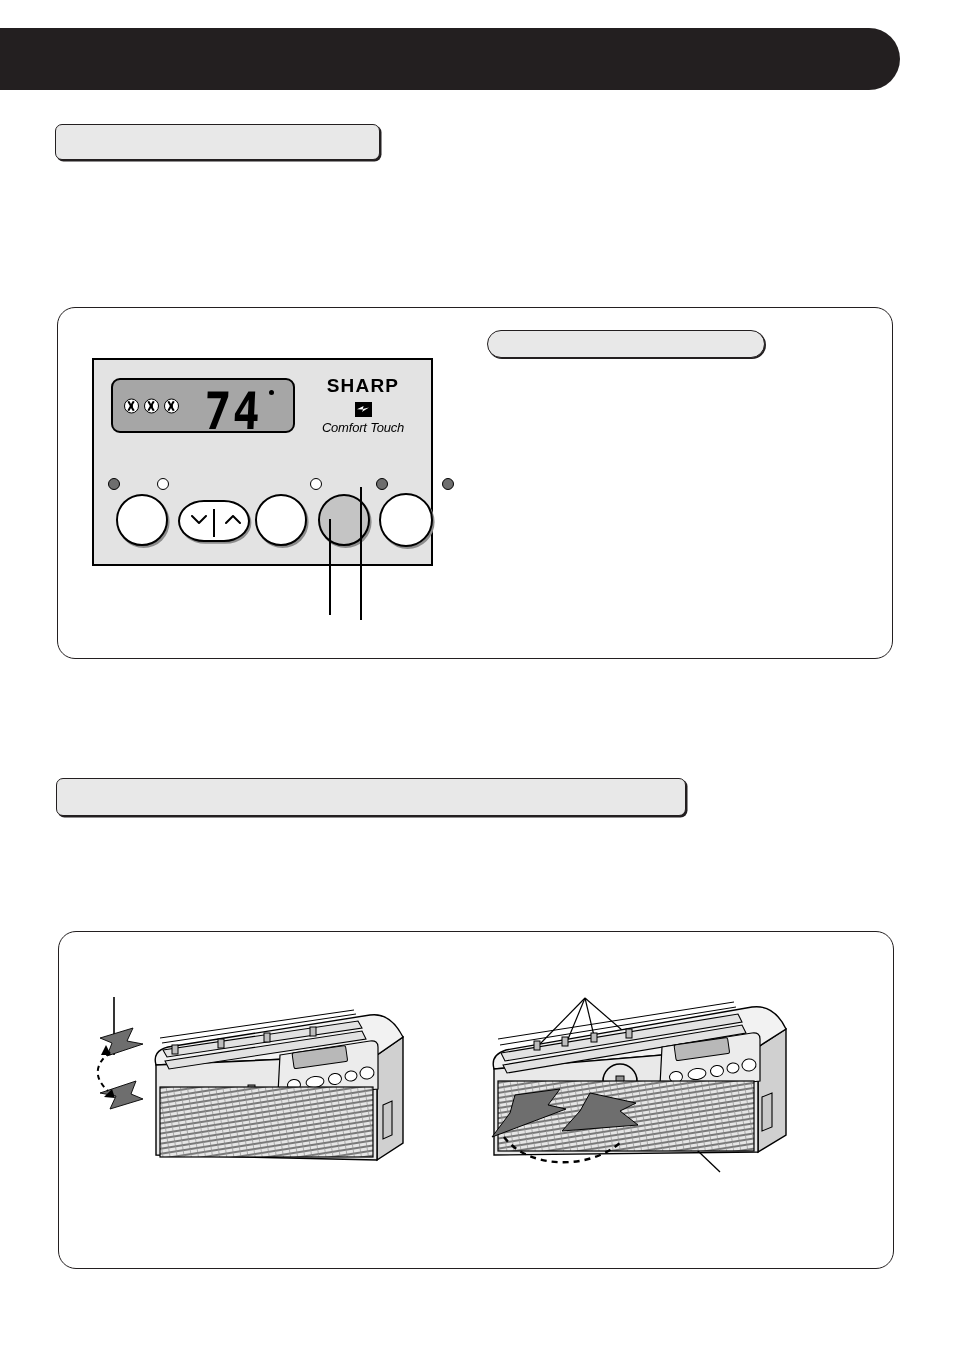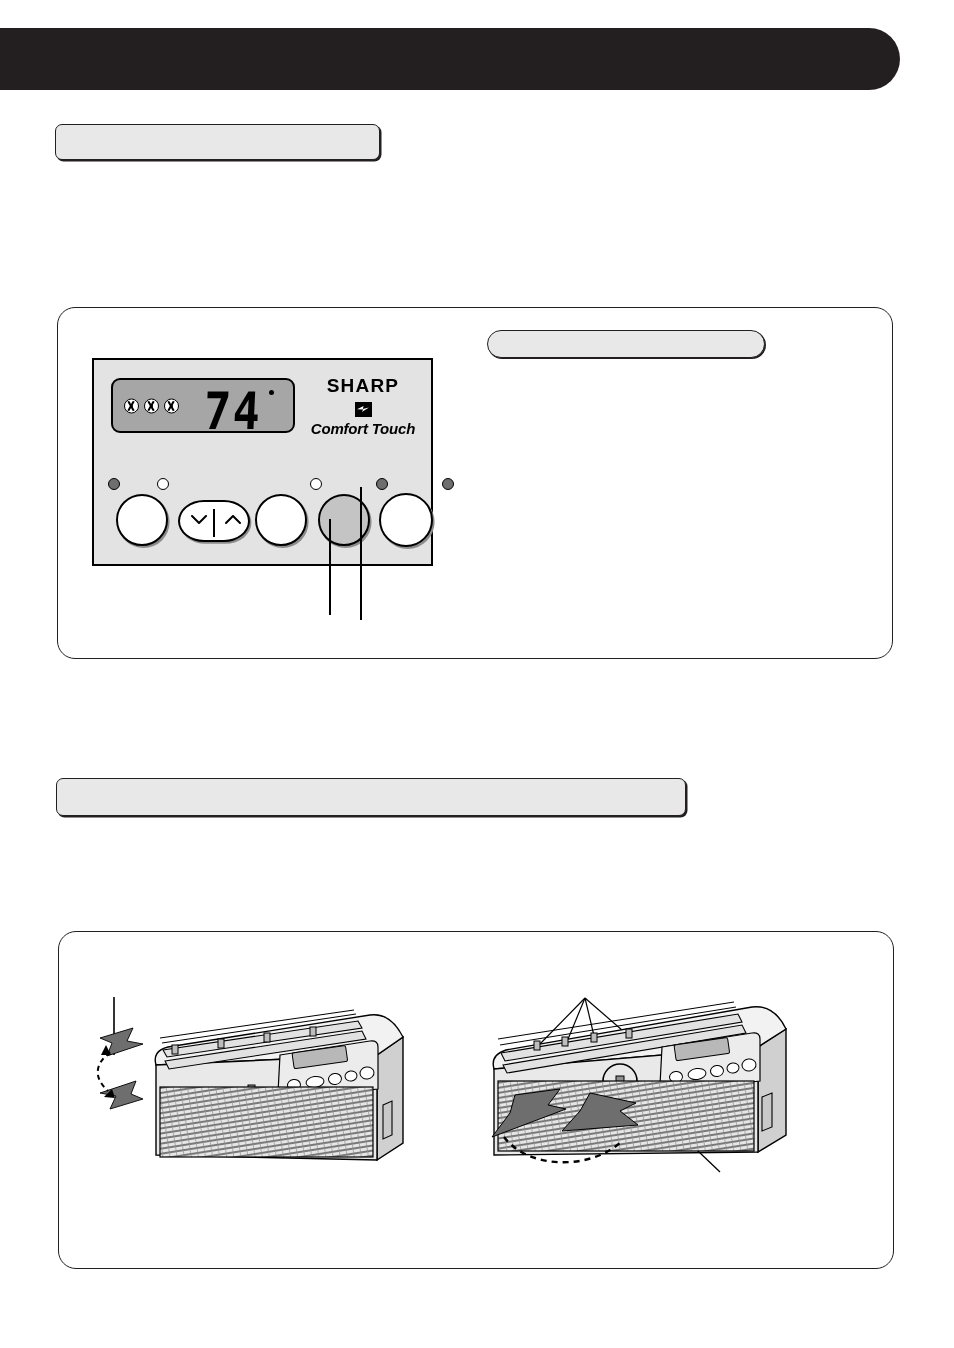--- a/index.html
+++ b/index.html
@@ -93,21 +93,21 @@
   .brand-mark{
     margin:5px auto 3px;width:17px;height:15px;background:#000;
     position:relative;
   }
   .brand-mark::after{
     content:"";position:absolute;left:2.5px;top:4px;width:12px;height:6px;
     background:#fff;
     clip-path:polygon(0% 55%, 55% 0%, 48% 48%, 100% 25%, 40% 100%, 52% 58%);
   }
   .brand-sub{
-    font-size:15px;font-weight:bold;font-style:italic;color:#000;
+    font-size:13px;font-weight:normal;font-style:italic;color:#000;
     letter-spacing:-.2px;
   }
 
   
   .btn-row{position:absolute;left:0;top:118px;width:100%;height:88px;}
   .rbtn{
     position:absolute;top:16px;width:52px;height:52px;border-radius:50%;
     background:#ffffff;border:2px solid #000;box-sizing:border-box;
     box-shadow:1.6px 2px 0 #8c8c8c;
   }

